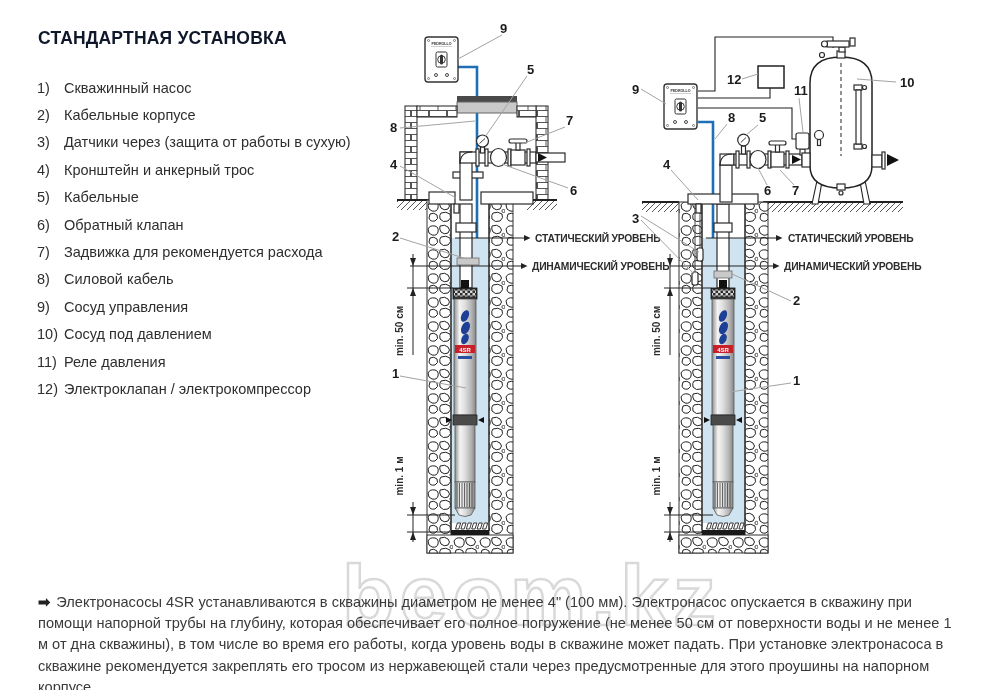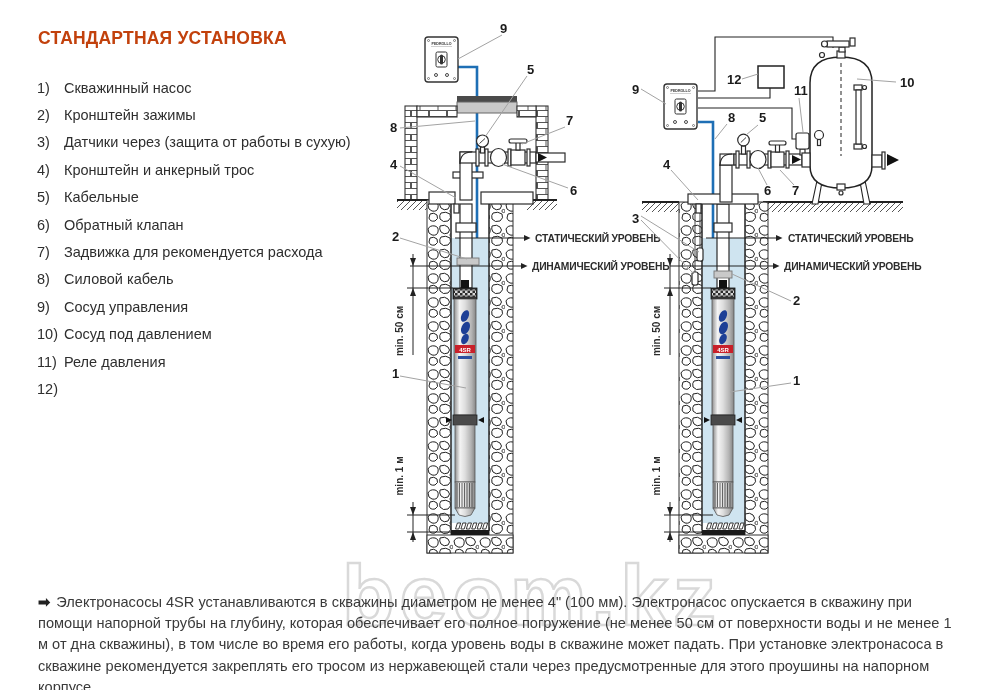--- a/index.html
+++ b/index.html
@@ -1,19 +1,19 @@
 <!DOCTYPE html>
 <html><head>
 <meta charset="utf-8">
 <style>
   html,body{margin:0;padding:0;background:#fff;}
   .page{position:relative;width:991px;height:690px;background:#fff;overflow:hidden;
         font-family:"Liberation Sans",sans-serif;}
   .title{position:absolute;left:38px;top:28px;font-size:17.5px;font-weight:bold;
-         color:#c2410c;letter-spacing:.2px;}
+         color:#0f172a;letter-spacing:.2px;}
   .parts{position:absolute;left:37px;top:74px;}
   .part-row{display:flex;height:27.4px;align-items:center;font-size:14.5px;color:#2e2e2e;}
   .part-row .num{width:27px;flex:none;}
   .footnote{position:absolute;left:38px;top:577px;width:920px;font-size:14.6px;
             line-height:21.4px;color:#3a3a3a;}
   .footnote .arrow{font-weight:bold;color:#222;margin-right:2px;}
   .watermark{position:absolute;left:342px;top:546px;font-size:86px;font-weight:bold;
              letter-spacing:5px;color:transparent;-webkit-text-stroke:2.5px #b5b5b5;
              opacity:.5;pointer-events:none;font-family:"Liberation Sans",sans-serif;}
   .dwg{position:absolute;}
@@ -109,21 +109,21 @@
 
   <div class="title">СТАНДАРТНАЯ УСТАНОВКА</div>
 
   <div class="parts">
     <div class="part-row">
         <span class="num">1)</span>
         <span>Скважинный насос</span>
       </div>
     <div class="part-row">
         <span class="num">2)</span>
-        <span>Кронштейн зажимы</span>
+        <span>Кабельные корпусе</span>
       </div>
     <div class="part-row">
         <span class="num">3)</span>
         <span>Датчики через (защита от работы в сухую)</span>
       </div>
     <div class="part-row">
         <span class="num">4)</span>
         <span>Кронштейн и анкерный трос</span>
       </div>
     <div class="part-row">
@@ -149,20 +149,21 @@
     <div class="part-row">
         <span class="num">10)</span>
         <span>Сосуд под давлением</span>
       </div>
     <div class="part-row">
         <span class="num">11)</span>
         <span>Реле давления</span>
       </div>
     <div class="part-row">
         <span class="num">12)</span>
+        <span>Электроклапан / электрокомпрессор</span>
       </div>
   </div>
 
   <svg class="dwg dwg-left" width="300" height="562" viewBox="0 0 300 562">
 
     <polyline points="83,59 102,59 102,278" fill="none" stroke="#1e6fb5" stroke-width="2.6"></polyline>
 
     <g>
       <rect x="82" y="88" width="60" height="6" fill="#4a4a4a"></rect>
       <rect x="82" y="94" width="60" height="11" fill="#c9c9c9" stroke="#666" stroke-width="1"></rect>

